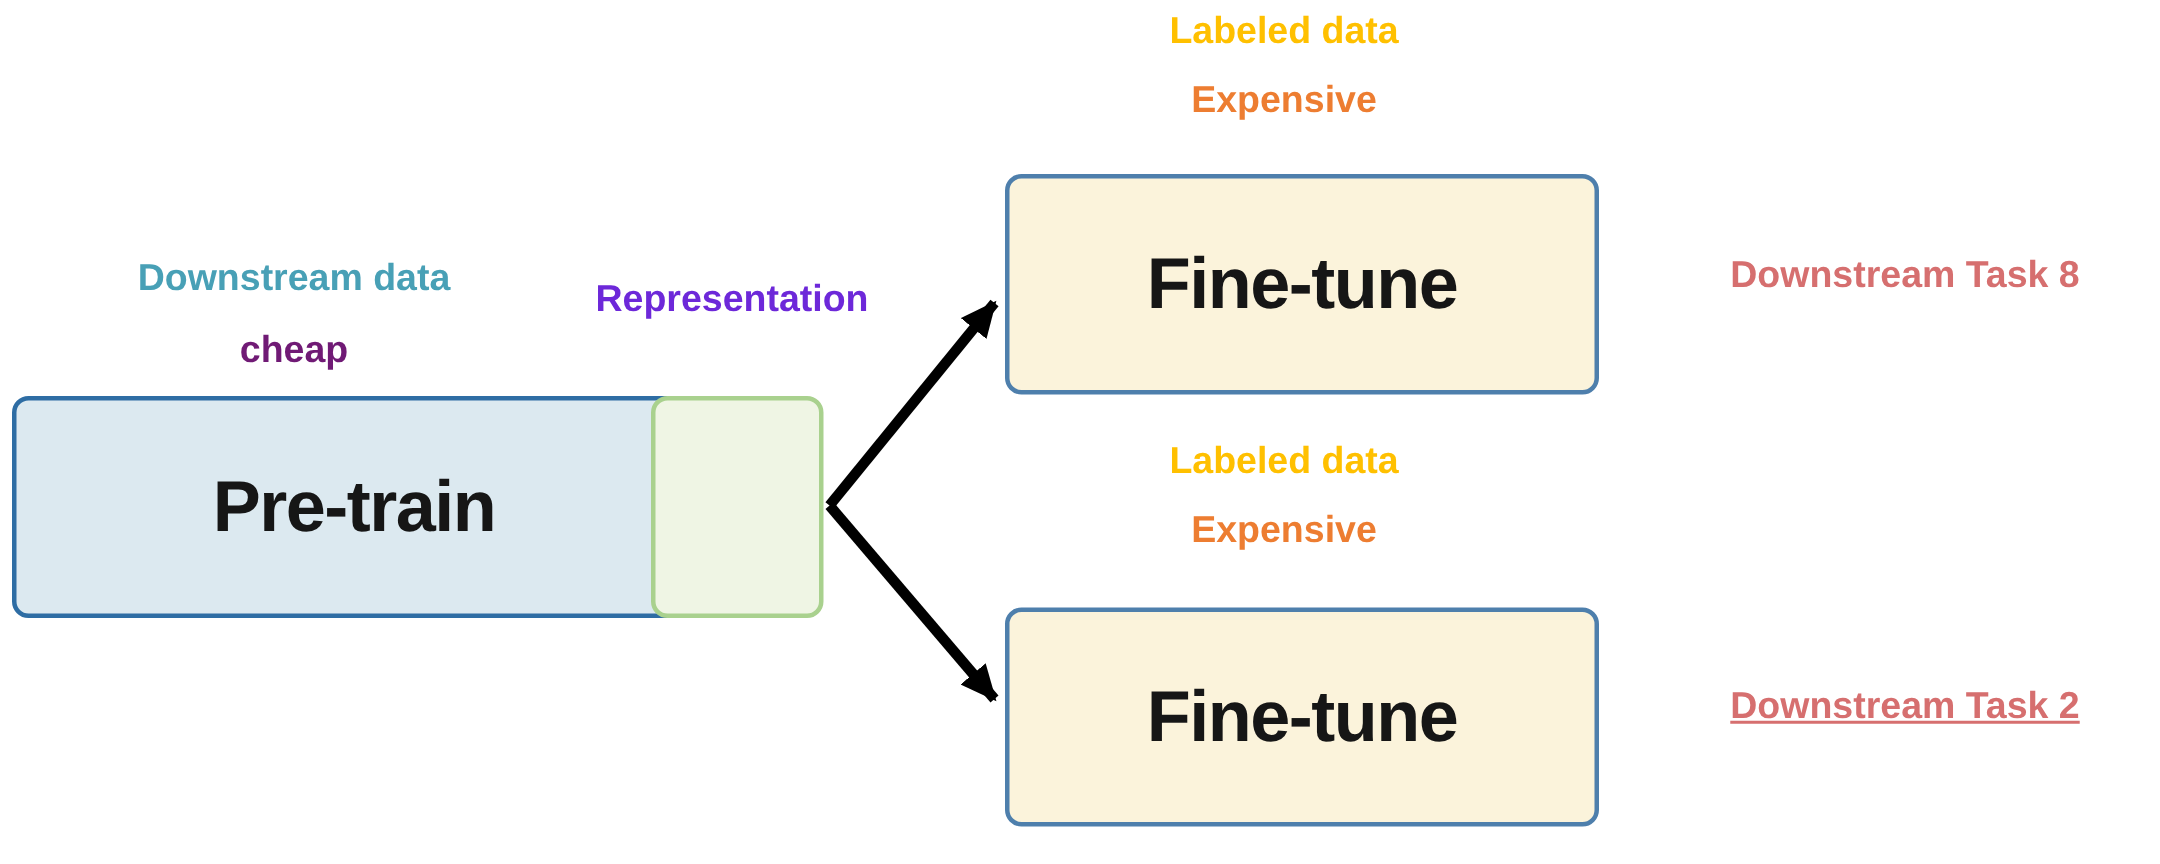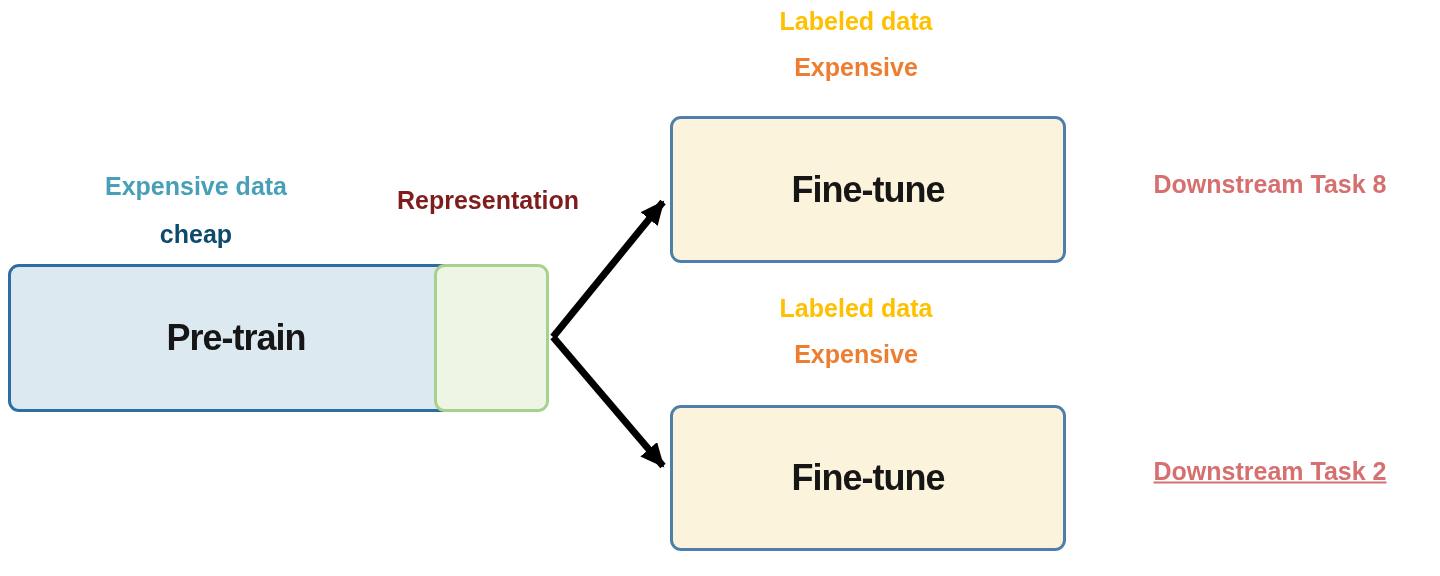--- a/index.html
+++ b/index.html
@@ -19,21 +19,21 @@
   .node {
     position: absolute;
     box-sizing: border-box;
     border-radius: 11px;
     display: flex;
     align-items: center;
     justify-content: center;
   }
   .node-text {
     font-weight: bold;
-    font-size: 36px;
+    font-size: 48px;
     color: #161616;
     letter-spacing: -1px;
     white-space: nowrap;
   }
   .pretrain-box {
     left: 8px; top: 264px;
     width: 456px; height: 148px;
     background: #dce9f0;
     border: 3.5px solid #2e6da4;
   }
@@ -58,42 +58,42 @@
   
   .lbl {
     position: absolute;
     transform: translate(-50%, -50%);
     font-weight: bold;
     font-size: 25px;
     white-space: nowrap;
     line-height: 1;
   }
   .lbl-unlabeled   { left: 196px;  top: 186px; color: #48a0b6; }
-  .lbl-cheap       { left: 196px;  top: 234px; color: #0c4a6e; }
-  .lbl-representation { left: 488px; top: 200px; color: #7f1d1d; }
+  .lbl-cheap       { left: 196px;  top: 234px; color: #701a75; }
+  .lbl-representation { left: 488px; top: 200px; color: #6d28d9; }
   .lbl-labeled-top { left: 856px;  top: 21px;  color: #ffc000; }
   .lbl-expensive-top { left: 856px; top: 67px; color: #ed7d31; }
   .lbl-labeled-mid { left: 856px;  top: 308px; color: #ffc000; }
   .lbl-expensive-mid { left: 856px; top: 354px; color: #ed7d31; }
   .lbl-task1       { left: 1270px; top: 184px; color: #d66f6f; }
   .lbl-task2       { left: 1270px; top: 471px; color: #d66f6f; text-decoration: underline; }
   
   .arrows {
     position: absolute;
     left: 0; top: 0;
     width: 1440px; height: 576px;
     pointer-events: none;
   }
 </style>
 </head>
 <body>
 
 <div class="canvas">
 
-  <div class="lbl lbl-unlabeled">Expensive data</div>
+  <div class="lbl lbl-unlabeled">Downstream data</div>
   <div class="lbl lbl-cheap">cheap</div>
   <div class="lbl lbl-representation">Representation</div>
   <div class="lbl lbl-labeled-top">Labeled data</div>
   <div class="lbl lbl-expensive-top">Expensive</div>
   <div class="lbl lbl-labeled-mid">Labeled data</div>
   <div class="lbl lbl-expensive-mid">Expensive</div>
   <div class="lbl lbl-task1">Downstream Task 8</div>
   <div class="lbl lbl-task2">Downstream Task 2</div>
 
   <div class="node pretrain-box">

